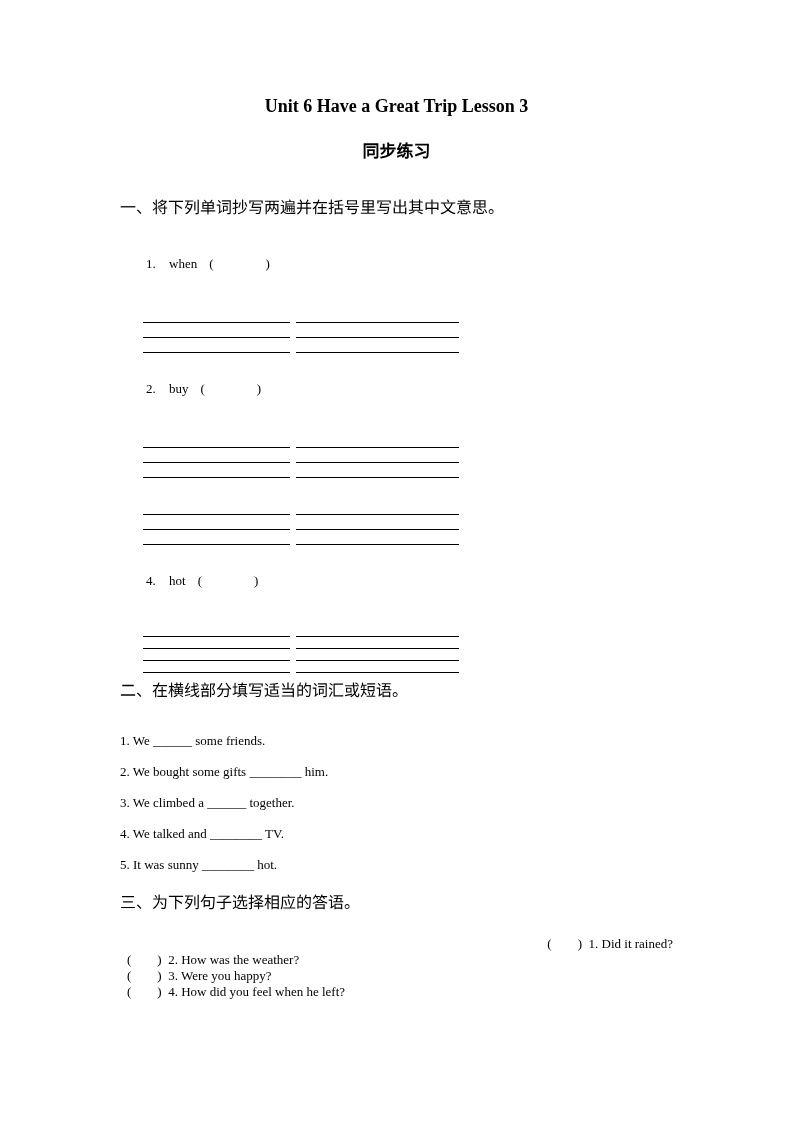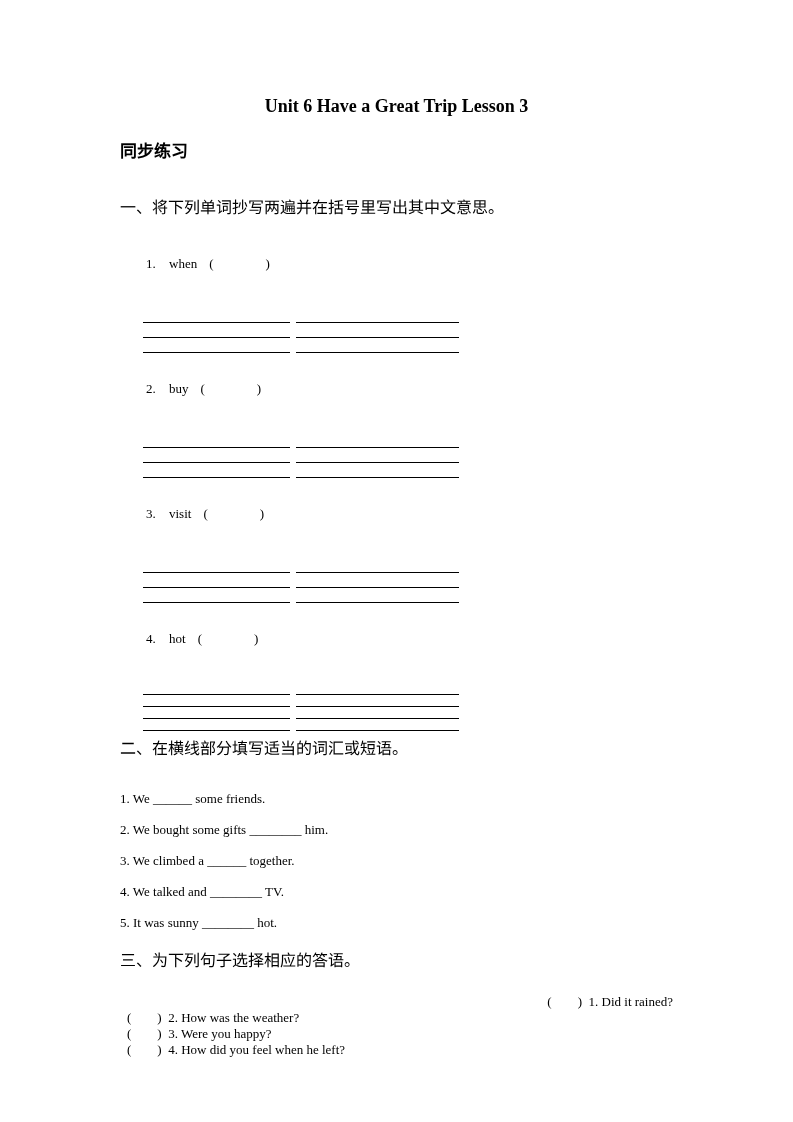--- a/index.html
+++ b/index.html
@@ -24,20 +24,21 @@
     line-height: 20px;
     font-weight: 700;
     text-align: center;
     font-family: "Liberation Serif", "DejaVu Serif", serif;
   }
   .subtitle {
     margin: 26px 0 0 0;
     font-size: 17px;
     line-height: 20px;
     font-weight: 700;
+    text-align: center;
     font-family: "Liberation Sans", "DejaVu Sans", sans-serif;
   }
   .sec-heading {
     margin: 0;
     font-size: 16px;
     line-height: 19px;
     font-weight: 400;
     font-family: "Liberation Sans", "DejaVu Sans", sans-serif;
   }
   .heading-one { margin-top: 36px; }
@@ -115,23 +116,20 @@
         <span class="copy-line"></span>
           <span class="copy-line"></span>
         <span class="copy-line"></span>
           <span class="copy-line"></span>
         <span class="copy-line"></span>
           <span class="copy-line"></span>
       </div>
     </div>
 
     <div class="word-item">
-      <div class="word-row">
-        <span class="num">3.</span><span class="word">visit</span><span class="bracket">(                )</span>
-      </div>
       <div class="copy-lines">
         <span class="copy-line"></span>
           <span class="copy-line"></span>
         <span class="copy-line"></span>
           <span class="copy-line"></span>
         <span class="copy-line"></span>
           <span class="copy-line"></span>
       </div>
     </div>
 

